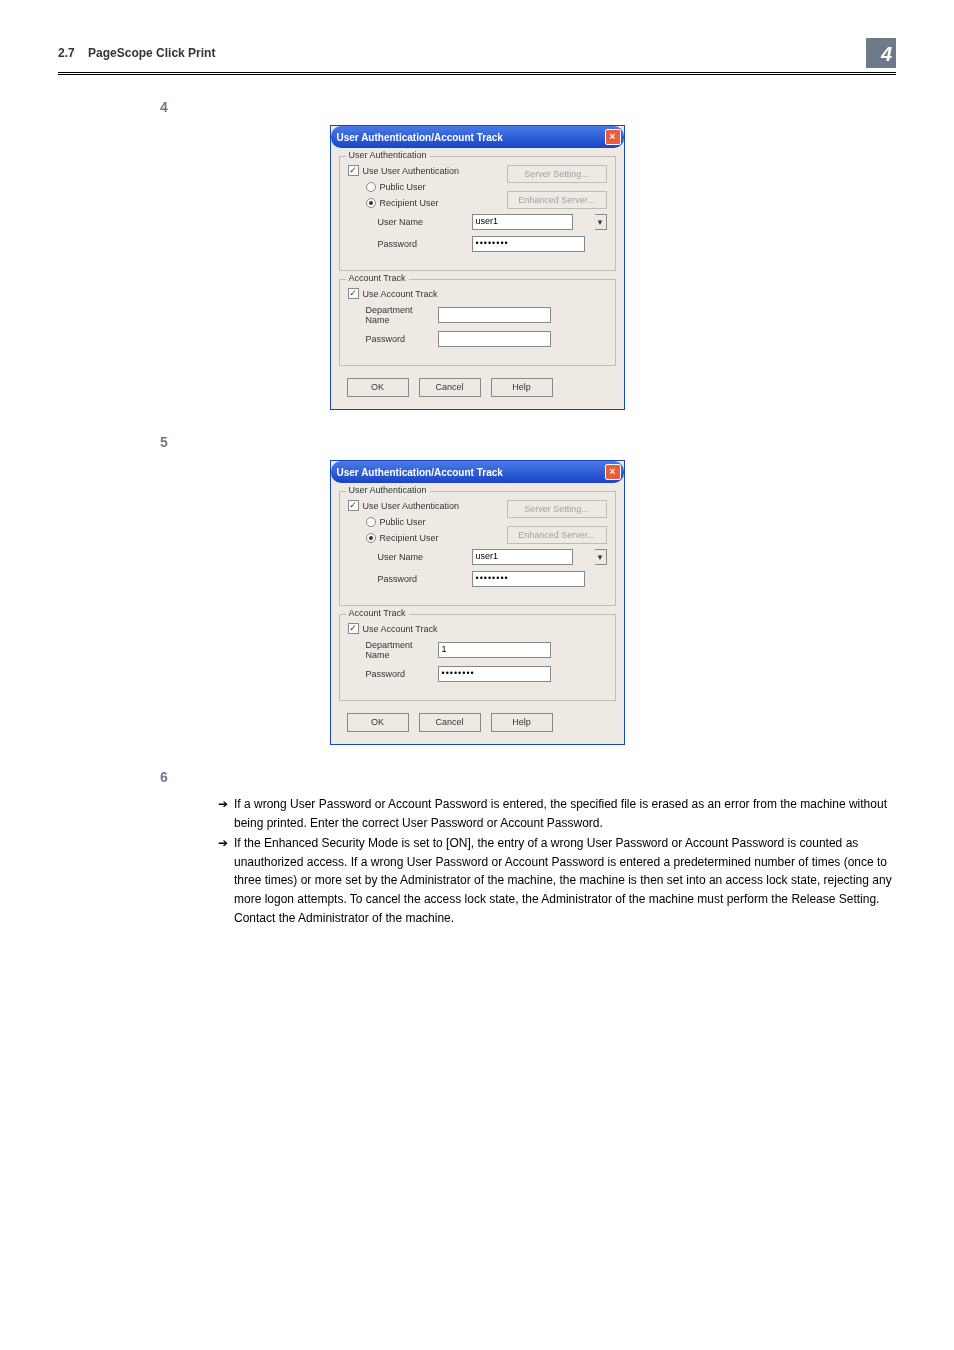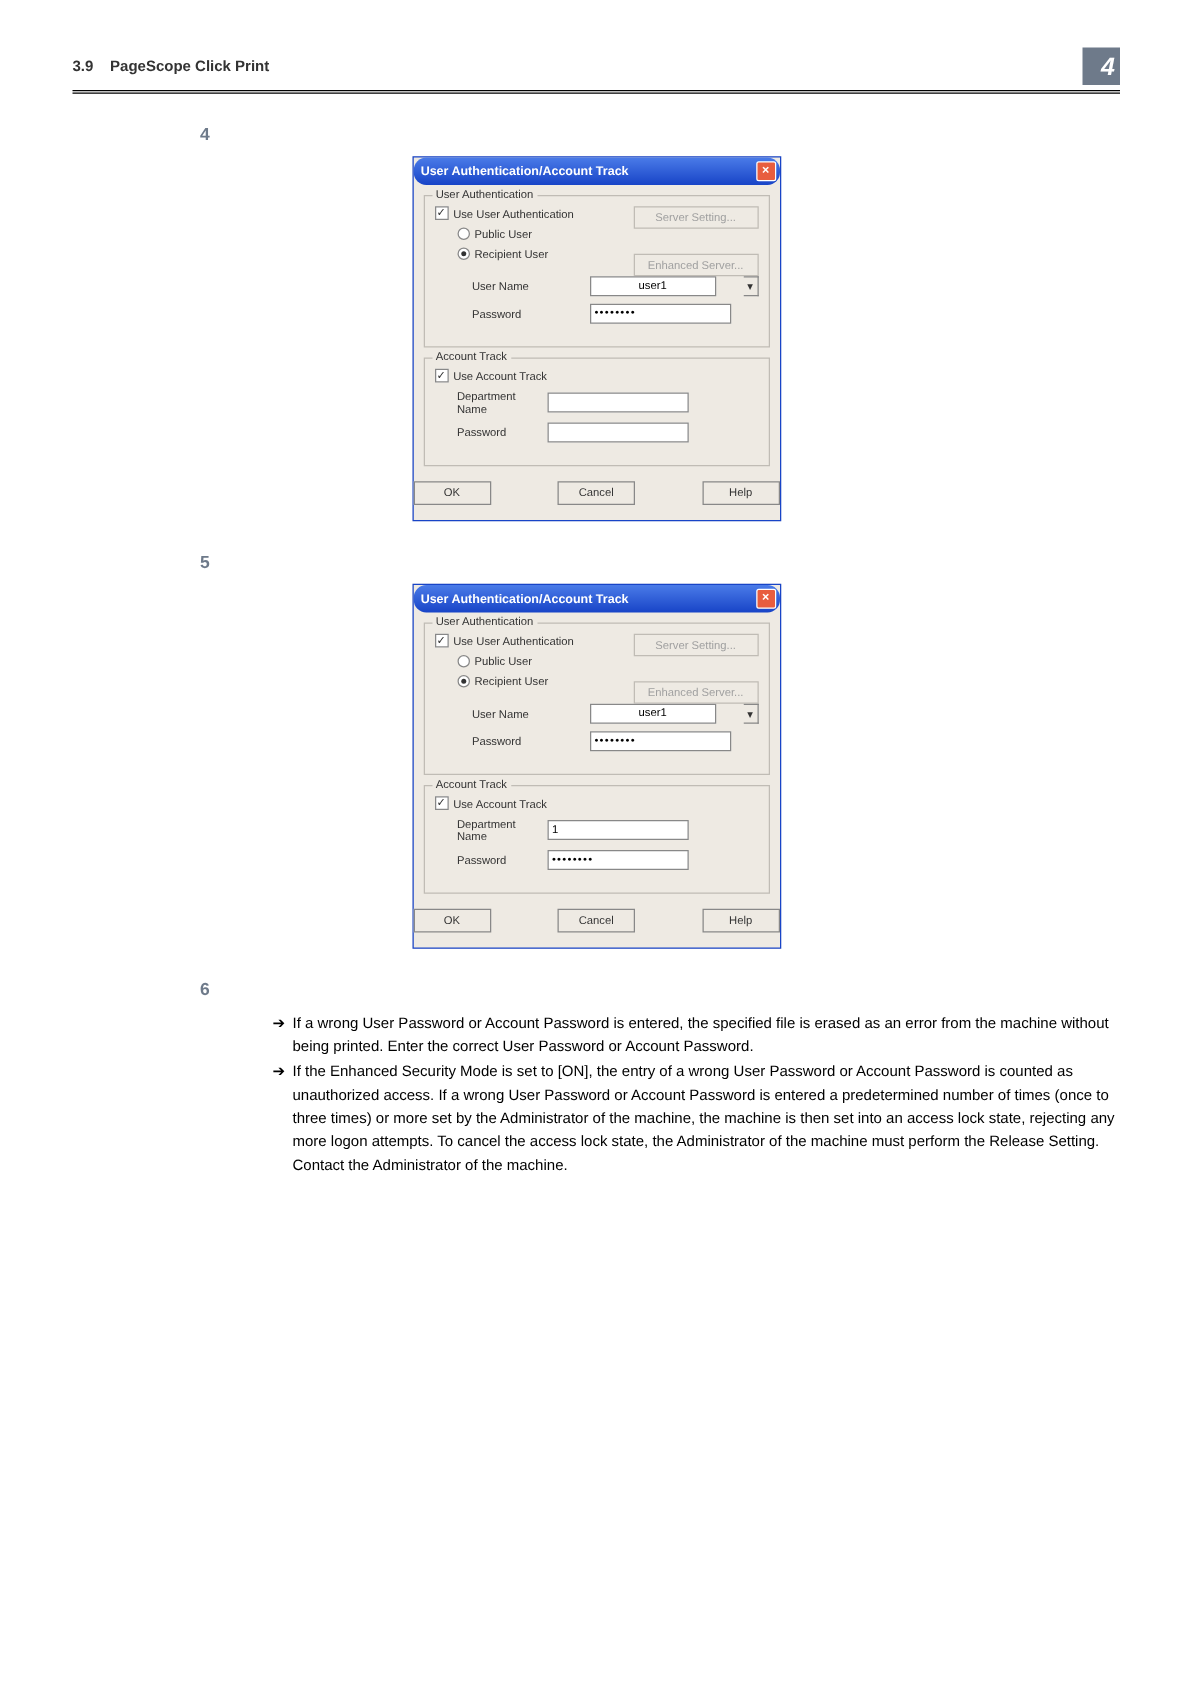--- a/index.html
+++ b/index.html
@@ -31,39 +31,39 @@
 
     .row { display:flex; align-items:center; margin-bottom:6px; }
     .checkbox { width:11px; height:11px; border:1px solid #888; background:#fff; margin-right:4px; display:flex; align-items:center; justify-content:center; }
     .checkbox.checked::after { content:"✓"; font-size:9px; color:#333; line-height:9px;}
     .radio { width:10px; height:10px; border:1px solid #888; border-radius:50%; background:#fff; margin-right:4px; display:flex; align-items:center; justify-content:center; }
     .radio.sel::after { content:""; width:4px; height:4px; background:#333; border-radius:50%; }
     .indent1 { padding-left:18px; }
     .indent2 { padding-left:30px;gap:22px; }
     .lbl { flex:0 0 72px; }
     .txt-input { height:16px; background:#fff; border:1px solid #888; font-size:9px; padding:1px 3px; color:#000; }
-    .username-input { width: 120px; text-align: center; }
+    .username-input { width: 120px; }
     .combo-arrow { width:14px; height:16px; border:1px solid #888; border-left:none; background:#eeeae3; display:flex; align-items:center; justify-content:center; }
     .pwd-input { width:113px; letter-spacing:1px; }
     .btn-disabled { width:100px; height:18px; border:1px solid #c0bcb5; background:#eeeae3; color:#a0a0a0; text-align:center; line-height:16px; font-size:9px;}
-    .btn-stack { display:flex; flex-direction:column; gap:20px; flex:0 0 auto;}
+    .btn-stack { display:flex; flex-direction:column; gap:8px; flex:0 0 auto;}
     .auth-top { display:flex; justify-content:center; align-items:flex-start; }
     .auth-left { flex:1; }
 
-    .dlg-btns { display:flex; justify-content:space-between; gap:10px; padding:4px 0 12px 0; }
+    .dlg-btns { display:flex; justify-content:flex-start; gap:10px; padding:4px 0 12px 16px; }
     .dlg-btn { width:62px; height:19px; border:1px solid #888; background:#eeeae3; font-size:9px; text-align:center; line-height:17px; }
 
     .footer { position:absolute; bottom: 38px; left:58px; right:58px; border-top:1px solid #000; padding-top:4px; display:flex; justify-content:space-between; font-size:11px; color:#333;}
   </style>
 </head>
 <body>
 
 <div class="page">
   <div class="header-row">
-    <div class="header-left"><span>3.9</span>&nbsp;&nbsp;&nbsp;&nbsp;<span>PageScope Click Print</span></div>
+    <div class="header-left"><span>2.7</span>&nbsp;&nbsp;&nbsp;&nbsp;<span>PageScope Click Print</span></div>
     <div class="header-icon">
         <span>4</span>
       </div>
   </div>
   <hr class="hr1">
   <hr class="hr2">
 
   <div class="step">
     <div class="step-num">4</div>
   </div>

